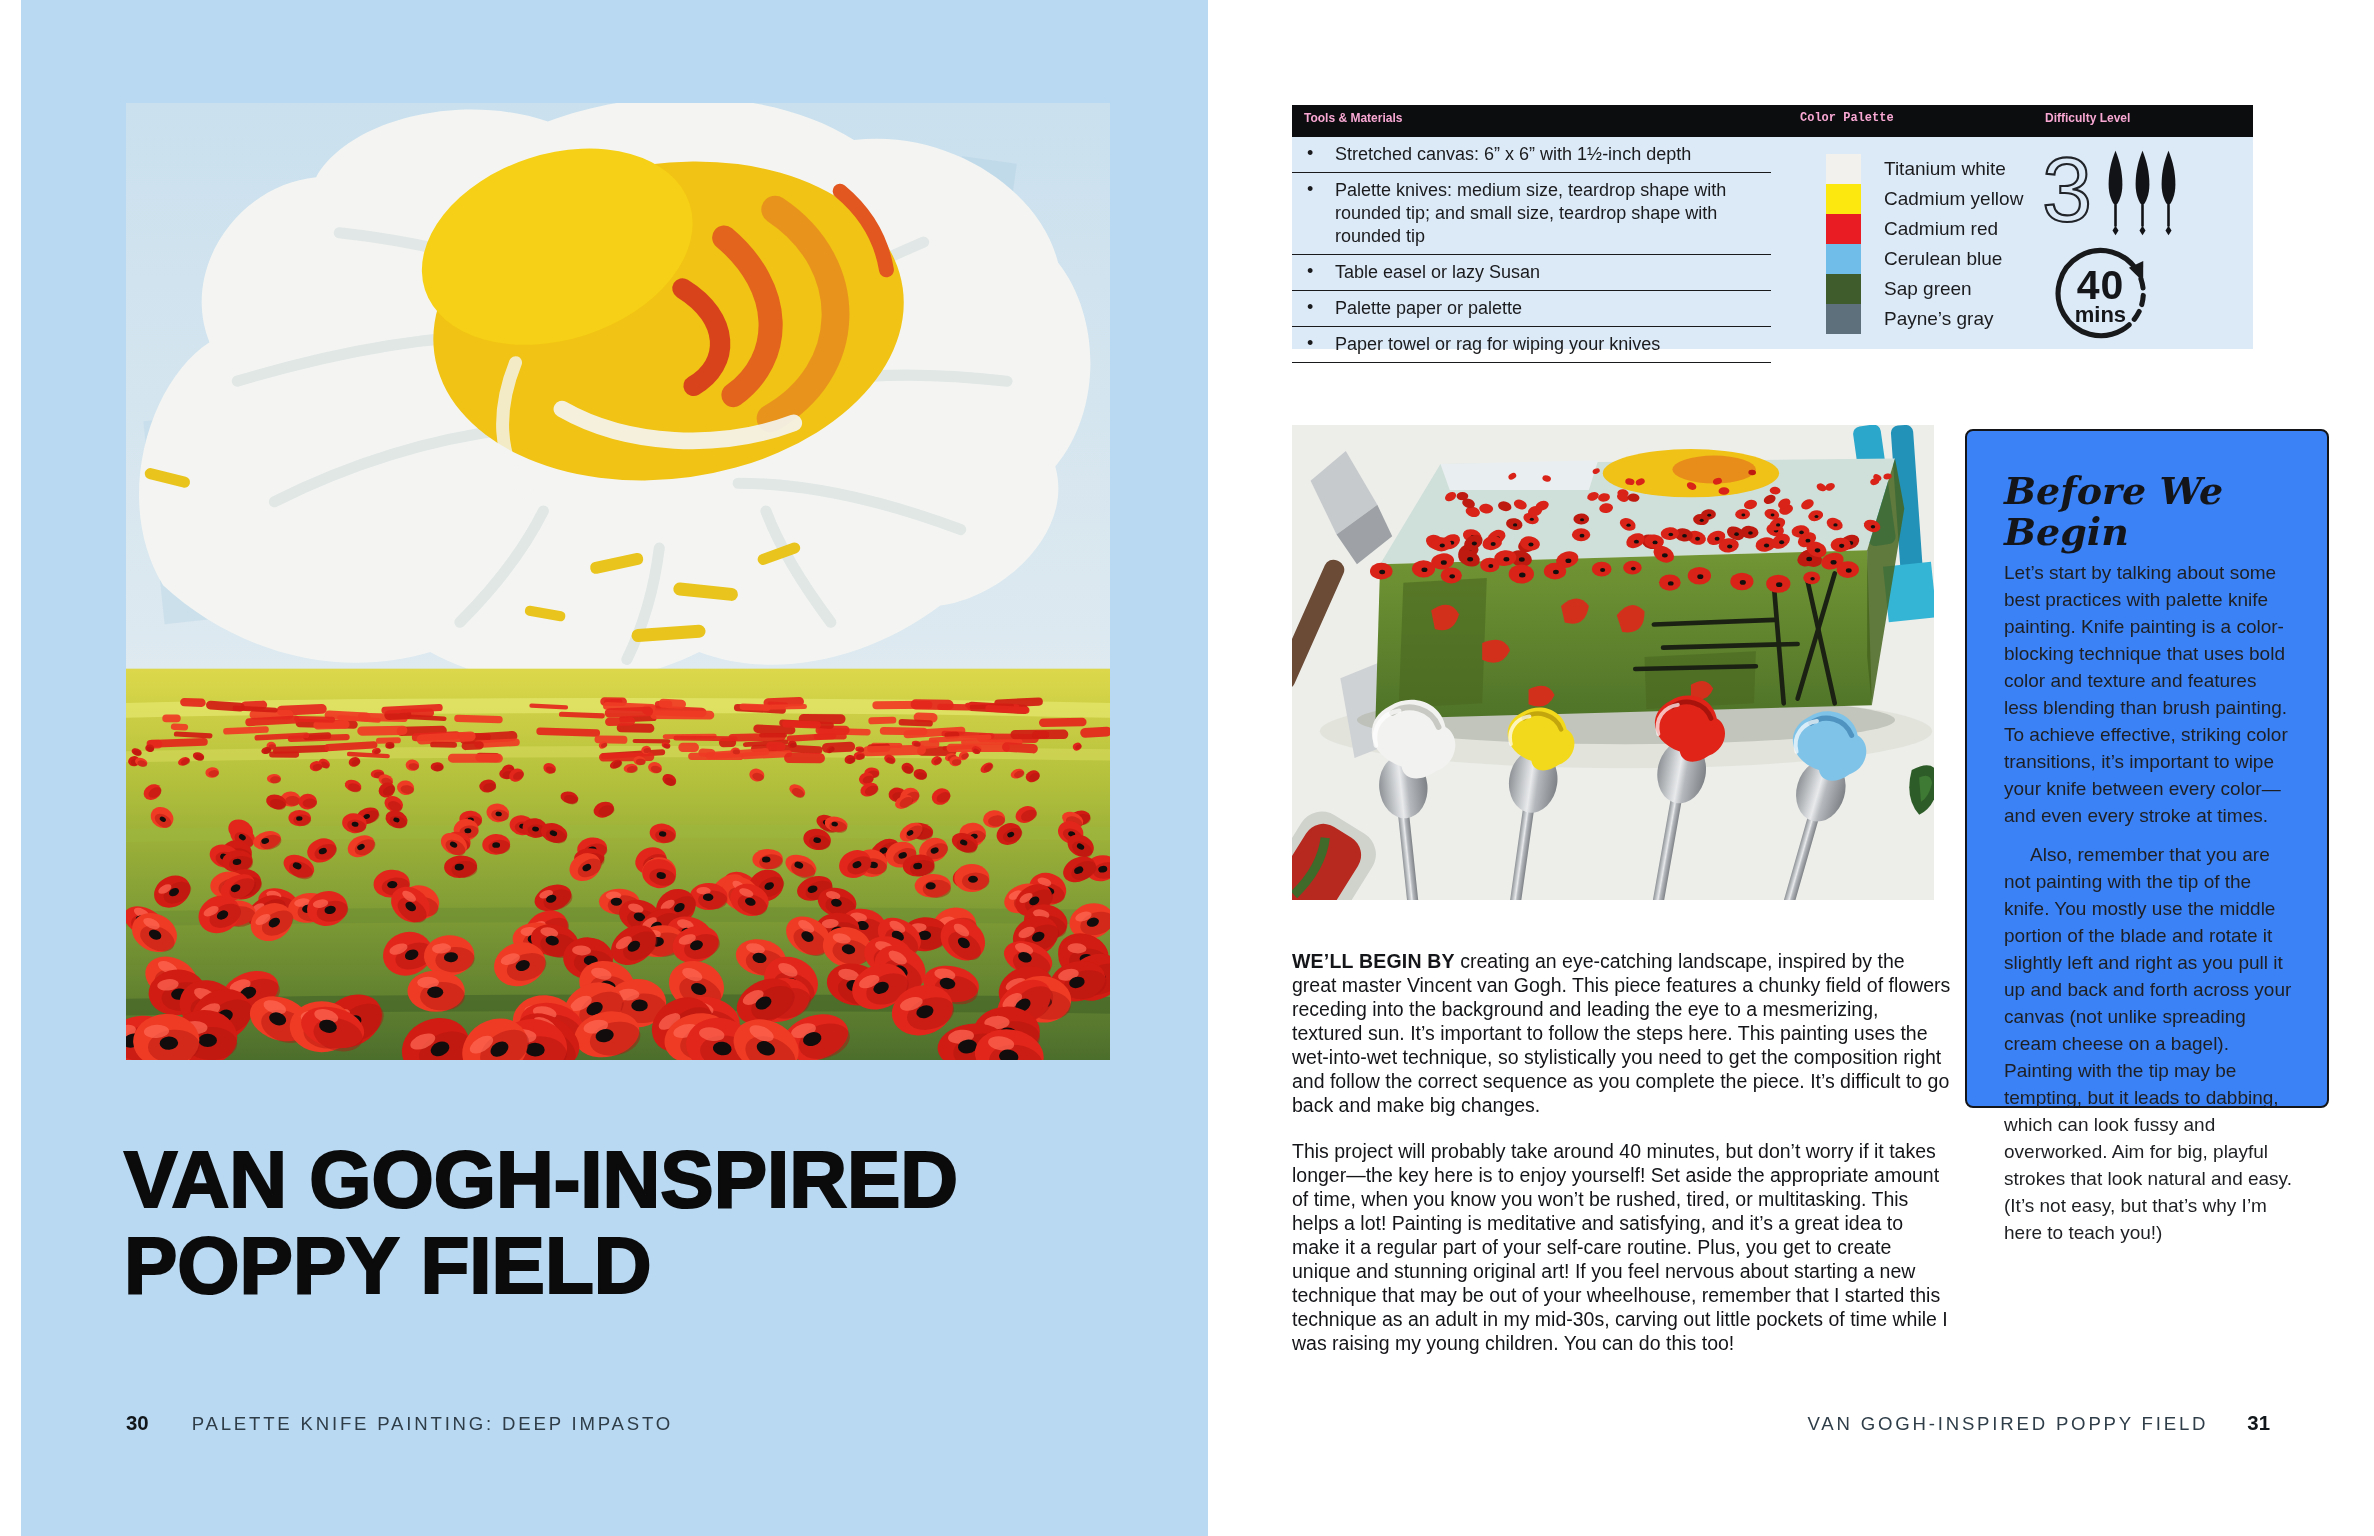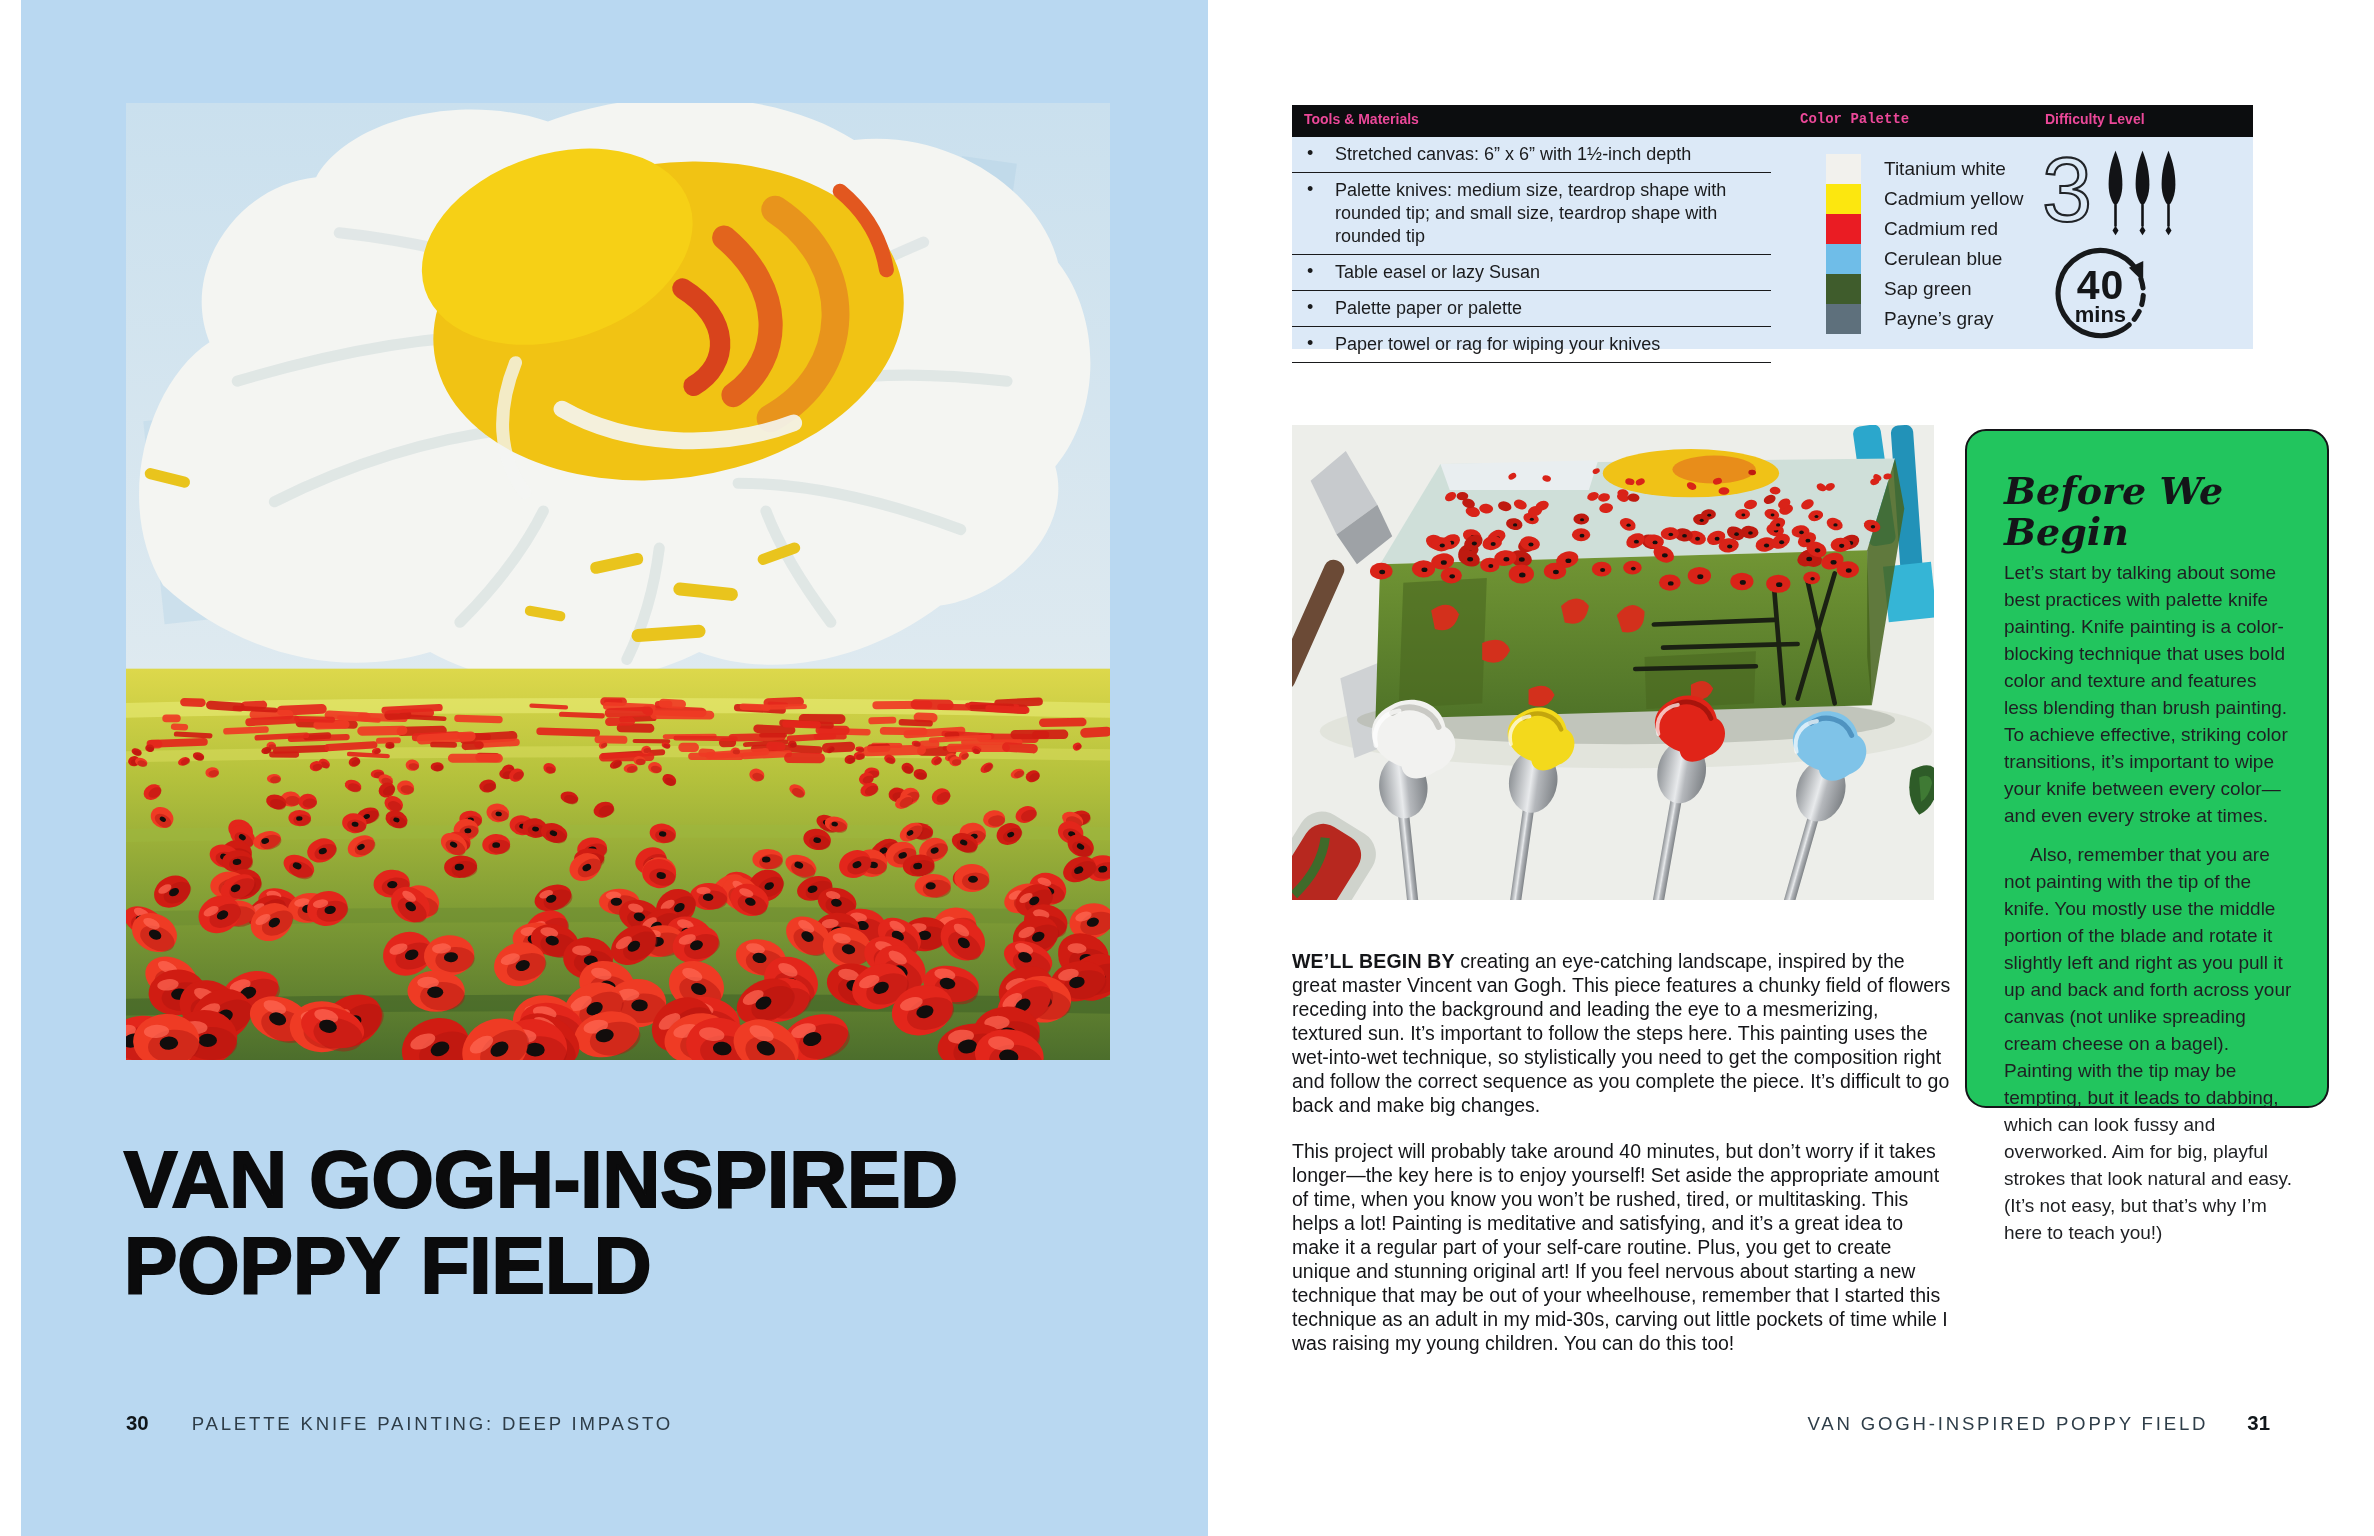--- a/index.html
+++ b/index.html
@@ -16,21 +16,21 @@
   #footer-left{left:105px;}
   #footer-right{right:105px;text-align:right;}
   .pagenum{font-weight:bold;font-size:20.4px;color:#10161a;}
   .chap{font-size:18.6px;letter-spacing:2.8px;color:#2e3d48;}
   #footer-left .chap{margin-left:43px;}
   #footer-right .pagenum{margin-left:39px;text-align:center;}
 
   
   #info-box{left:1292px;top:105px;width:961px;height:244px;}
   #info-header{position:absolute;left:0;top:0;right:0;height:36px;background:#0c0d0f;
-               color:#ec4899;font-weight:bold;font-size:14px;}
+               color:#f9a8d4;font-weight:bold;font-size:12px;}
   #info-header span{position:absolute;top:5.6px;}
   #hdr-tools{left:12px;}
   #hdr-palette{left:508px;font-family:Liberation Mono, monospace;}
   #hdr-difficulty{left:753px;}
   #info-body{position:absolute;left:0;top:32px;right:0;bottom:0;background:#dce9f7;}
   #tools-list{position:absolute;left:0;top:0;width:479px;}
   .tool-row{position:relative;padding:5.6px 7.4px 6.5px 43px;border-bottom:1.6px solid #191a1c;
             font-size:18px;line-height:23px;color:#1a1b1d;}
   .tool-bullet{position:absolute;left:15px;top:4.6px;}
   #palette-list{position:absolute;left:510px;top:16.7px;padding-left:24px;}
@@ -47,21 +47,21 @@
   #timer svg{position:absolute;left:0;top:0;}
   #timer-text{position:absolute;left:0;top:24px;width:106px;text-align:center;color:#141619;}
   #timer-num{font-size:41px;font-weight:bold;line-height:39px;letter-spacing:0.9px;}
   #timer-unit{font-size:22px;font-weight:bold;line-height:20.4px;}
 
   
   #photo{left:1292px;top:425px;width:642px;height:475px;}
 
   
   #sidebar{left:1965px;top:429px;width:364px;height:679px;border:2.3px solid #141518;
-           border-radius:21px;background:#22c55e;box-sizing:border-box;}
+           border-radius:8px;background:#3b82f6;box-sizing:border-box;}
   #sb-title{margin:39px 33px 3.7px 37px;font-family:"DejaVu Serif",serif;font-style:italic;
             font-weight:bold;font-size:38px;line-height:41px;color:#141518;}
   .sb-text{margin:7.4px 33px 0 37px;font-size:19px;line-height:27px;color:#1e1f22;}
   #sb-para2{margin-top:12px;text-indent:26px;}
 
   
   #body-text{left:1292px;top:949px;width:660px;font-size:19.5px;line-height:24px;color:#141518;}
   #lead-in{font-weight:bold;letter-spacing:0.2px;}
   #body-para2{margin-top:22px;}
 </style>

